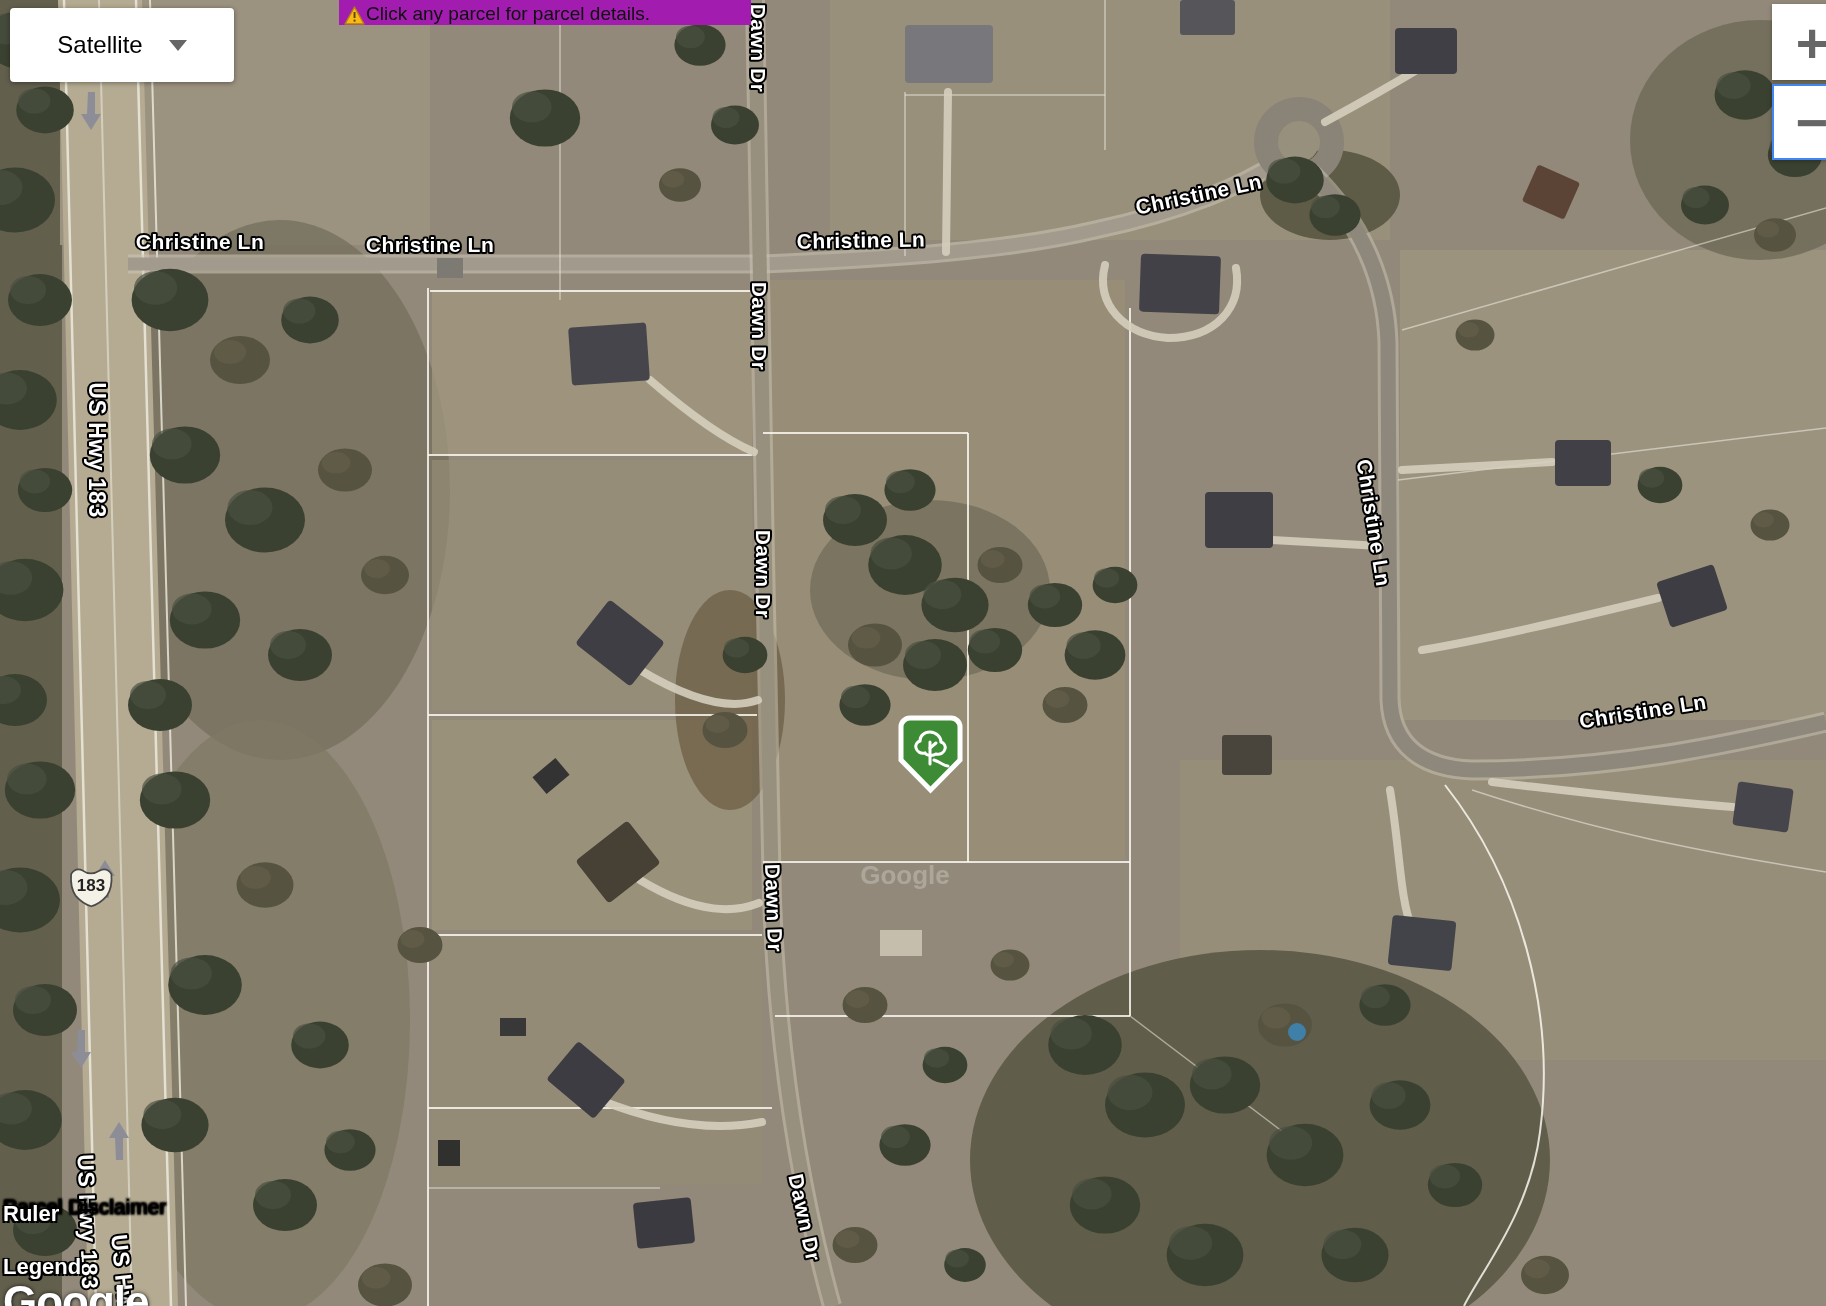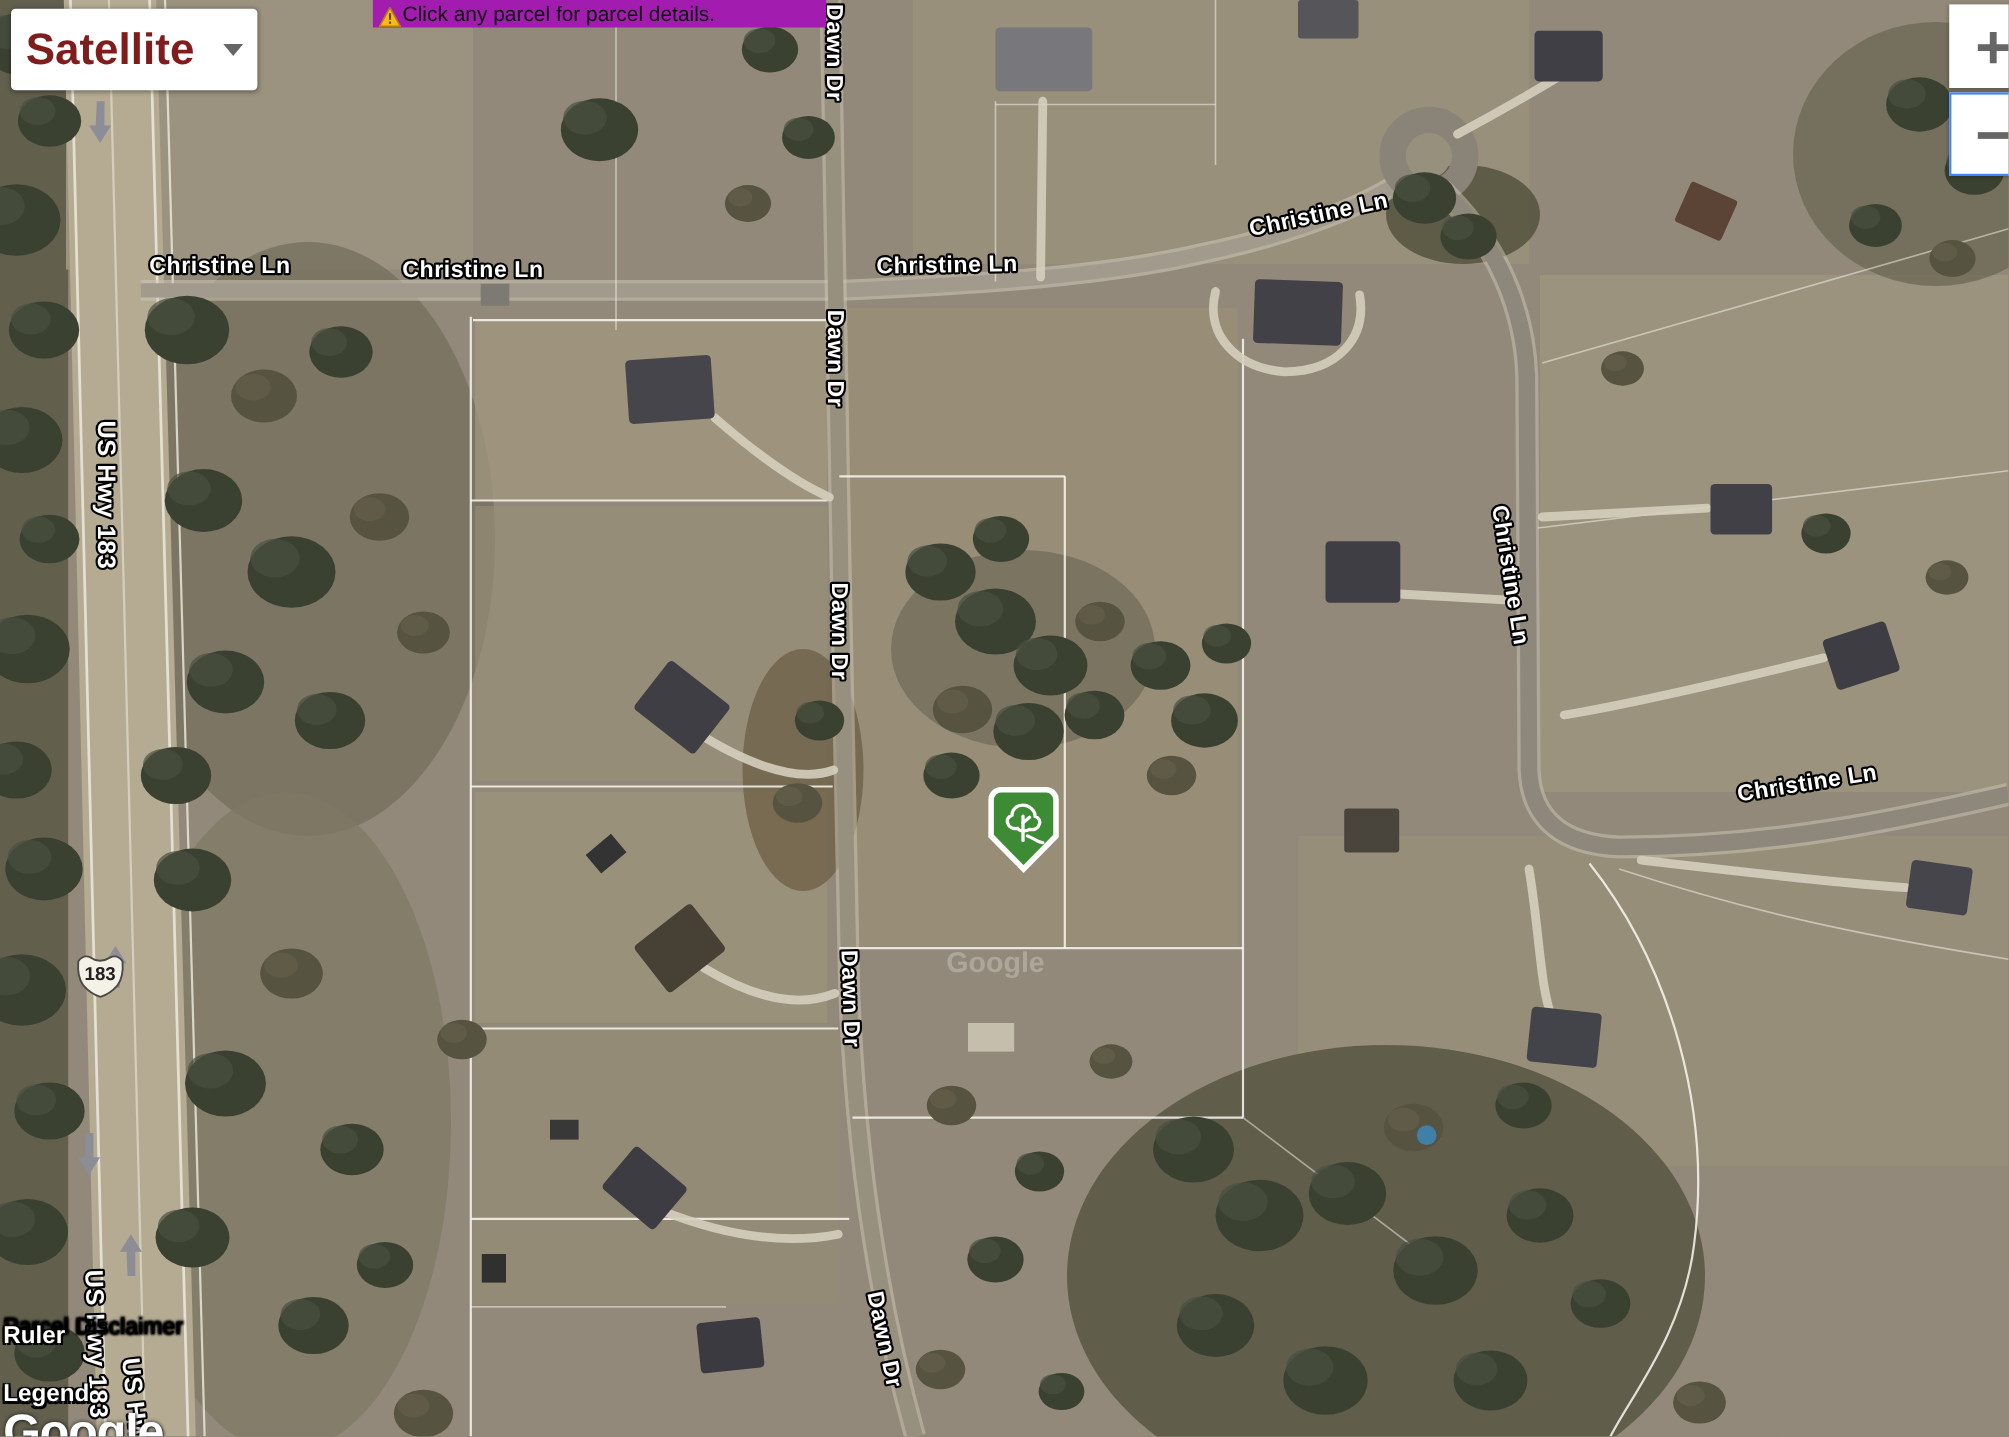--- a/index.html
+++ b/index.html
@@ -15,21 +15,21 @@
   .roadlbl.hwy{font-size:23px}
   .pl{stroke:rgba(249,247,239,.85);stroke-width:2;fill:none}
   .pl2{stroke:rgba(249,247,239,.5);stroke-width:1.5;fill:none}
   .dw{stroke:#d5cebc;stroke-width:8;fill:none;stroke-linecap:round;opacity:.9}
   .arrow{fill:#8d8d97}
 
   
   .maptype{position:absolute;left:10px;top:8px;width:224px;height:74px;
     background:#fff;border-radius:4px;box-shadow:0 1px 5px rgba(0,0,0,.4);
     display:flex;align-items:center;justify-content:center;gap:26px;cursor:pointer}
-  .maptype .lbl{font-size:40px;font-weight:700;color:#7f1d1d}
+  .maptype .lbl{font-size:24px;font-weight:400;color:#000000}
   .maptype .caret{width:0;height:0;border-left:9px solid transparent;
     border-right:9px solid transparent;border-top:11px solid #666}
 
   
   .notif{position:absolute;left:339px;top:0;width:412px;height:25px;background:#a21caf;
     display:flex;align-items:flex-end;gap:1px;padding-left:5px;box-sizing:border-box}
   .notif .txt{font-size:19px;color:#101010;white-space:nowrap}
 
   
   .zbtn{position:absolute;right:-26px;width:80px;height:76px;background:#fff;

